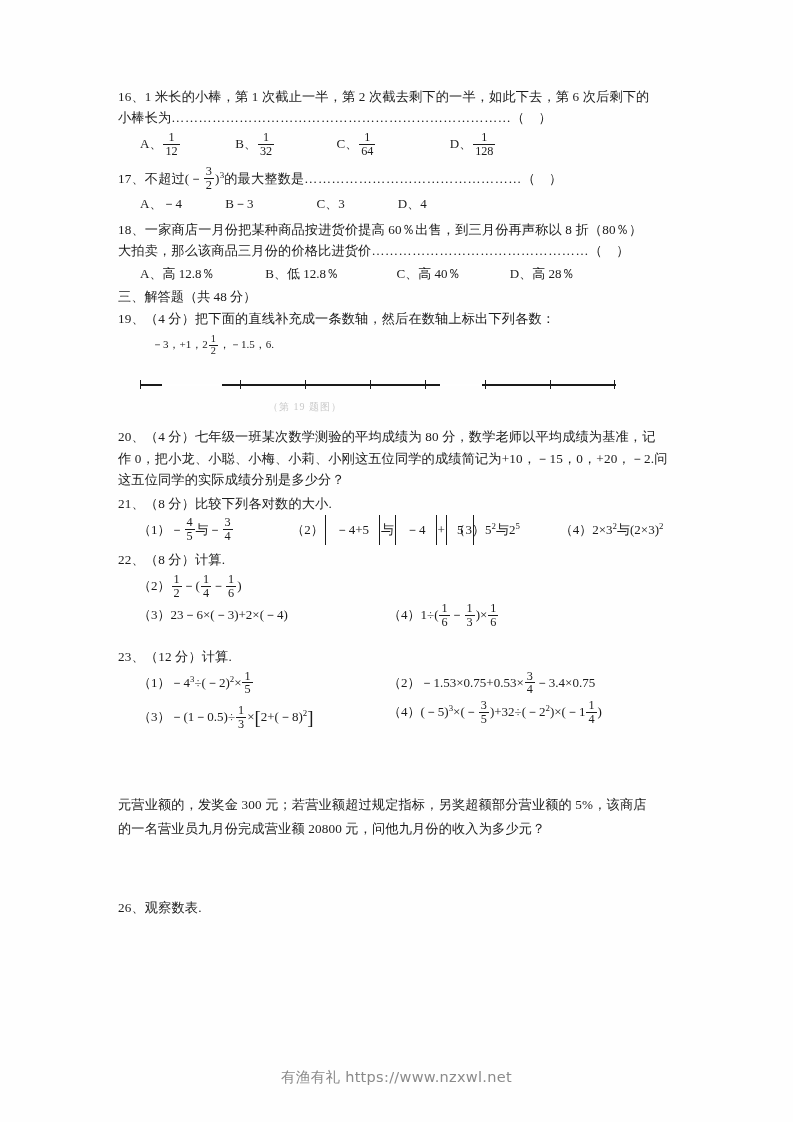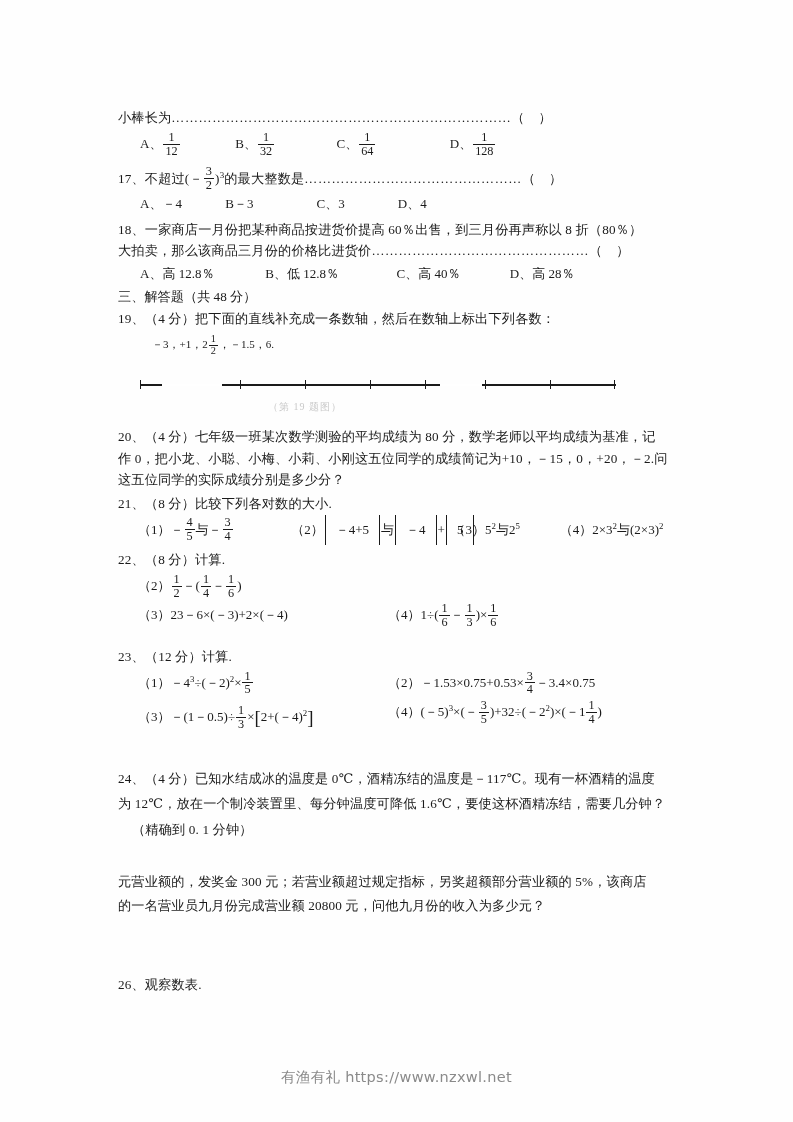--- a/index.html
+++ b/index.html
@@ -155,21 +155,21 @@
   .spacer-lg { height: 56px; }
   .spacer-md { height: 26px; }
 </style>
 </head>
 <body>
 
 <div class="page">
   <div class="content">
 
     <div class="q">
-      <br>
+      <span>16、1 米长的小棒，第 1 次截止一半，第 2 次截去剩下的一半，如此下去，第 6 次后剩下的</span><br>
       <span>小棒长为</span><span class="leader">…………………………………………………………………</span><span class="paren">（    ）</span>
     </div>
     <div class="opts">
       <span class="opt" style="width:92px;">
         <span>A、</span><span class="frac"><span class="num">1</span><span class="den">12</span></span>
       </span>
       <span class="opt" style="width:98px;">
         <span>B、</span><span class="frac"><span class="num">1</span><span class="den">32</span></span>
       </span>
       <span class="opt" style="width:110px;">
@@ -271,34 +271,29 @@
     <div class="mathrow">
       <span class="col-a">
         <span>（1）</span><span>－4</span><sup class="exp">3</sup><span>÷(－2)</span><sup class="exp">2</sup><span>×</span><span class="frac"><span class="num">1</span><span class="den">5</span></span>
       </span>
       <span class="col-b">
         <span>（2）</span><span>－1.53×0.75+0.53×</span><span class="frac"><span class="num">3</span><span class="den">4</span></span><span>－3.4×0.75</span>
       </span>
     </div>
     <div class="mathrow">
       <span class="col-a">
-        <span>（3）</span><span>－(1－0.5)÷</span><span class="frac"><span class="num">1</span><span class="den">3</span></span><span>×</span><span class="bigbr">[</span><span>2+(－4)</span><sup class="exp">2</sup><span class="bigbr">]</span>
+        <span>（3）</span><span>－(1－0.5)÷</span><span class="frac"><span class="num">1</span><span class="den">3</span></span><span>×</span><span class="bigbr">[</span><span>2+(－8)</span><sup class="exp">2</sup><span class="bigbr">]</span>
       </span>
       <span class="col-b">
         <span>（4）</span><span>(－5)</span><sup class="exp">3</sup><span>×(－</span><span class="frac"><span class="num">3</span><span class="den">5</span></span><span>)+32÷(－2</span><sup class="exp">2</sup><span>)×(－1</span><span class="frac"><span class="num">1</span><span class="den">4</span></span><span>)</span>
       </span>
     </div>
 
     <div class="spacer-md"></div>
 
-    <div class="q" style="line-height:1.95;">
-      <span>24、（4 分）已知水结成冰的温度是 0℃，酒精冻结的温度是－117℃。现有一杯酒精的温度</span><br>
-      <span>为 12℃，放在一个制冷装置里、每分钟温度可降低 1.6℃，要使这杯酒精冻结，需要几分钟？</span><br>
-      <span style="padding-left:14px;">（精确到 0. 1 分钟）</span>
-    </div>
 
     <div class="q" style="margin-top:4px;line-height:1.78;">
       <br>
       <span>元营业额的，发奖金 300 元；若营业额超过规定指标，另奖超额部分营业额的 5%，该商店</span><br>
       <span>的一名营业员九月份完成营业额 20800 元，问他九月份的收入为多少元？</span>
     </div>
 
     <div class="spacer-lg"></div>
 
     <div class="q">

